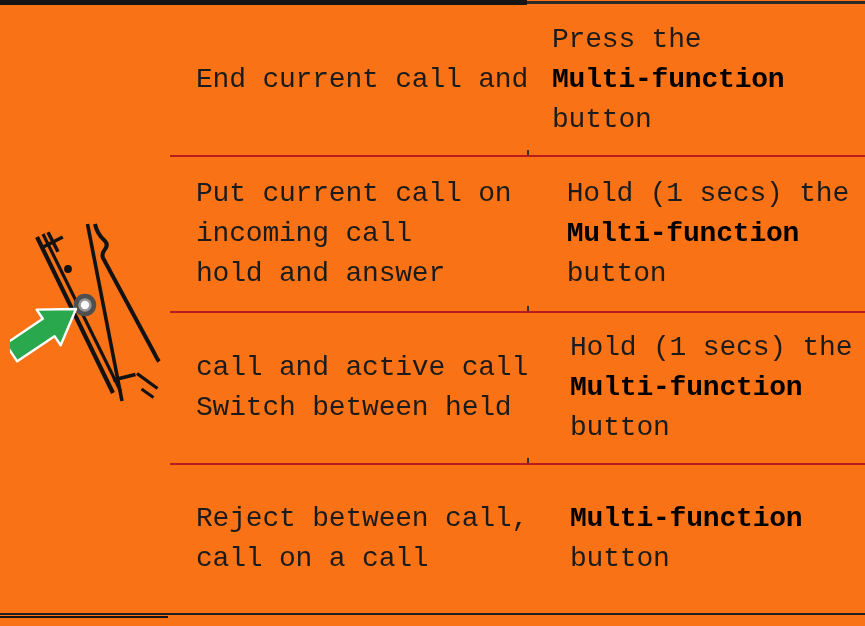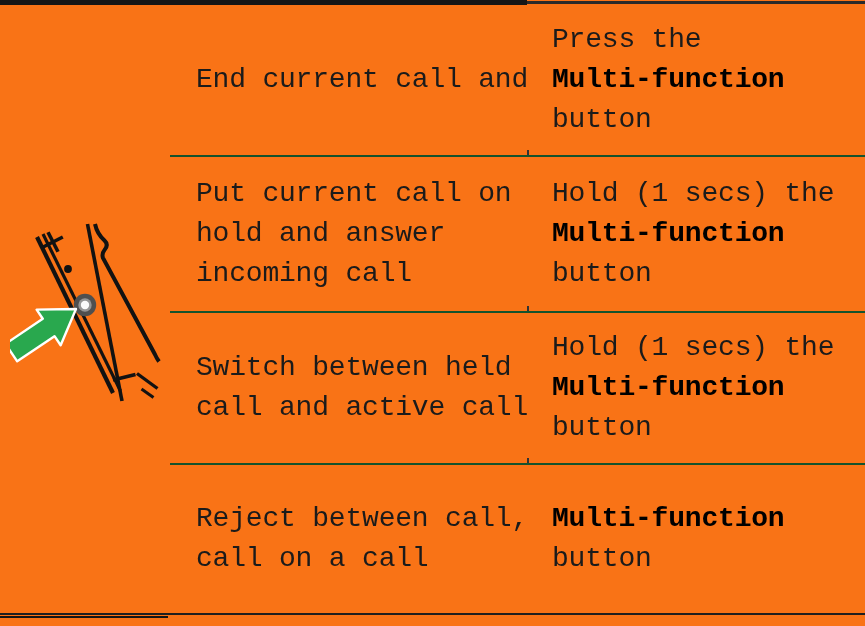--- a/index.html
+++ b/index.html
@@ -18,21 +18,21 @@
   .bottom-border{position:absolute;left:0;top:613px;width:865px;height:2px;background:#1f1f1f;}
   .bottom-border-left{position:absolute;left:0;top:616px;width:168px;height:2px;background:#161616;}
 
   .table-rows{
     position:absolute;left:170px;top:4px;width:695px;
   }
   .t-row{
     display:flex;
     align-items:center;
   }
-  .t-row.sep{border-top:2px solid #14532d;}
+  .t-row.sep{border-top:2px solid #b91c1c;gap:18px;}
   .r1{height:151px;}
   .r2{height:154px;}
   .r3{height:150px;}
   .r4{height:148px;}
   .cell-action{
     width:357px;box-sizing:border-box;
     padding-left:26px;padding-right:10px;
   }
   .cell-gesture{
     flex:1;box-sizing:border-box;
@@ -100,34 +100,34 @@
       <div class="cell-gesture">
         <div class="line">Press the</div>
         <div class="line bold">Multi-function</div>
         <div class="line">button</div>
       </div>
     </div>
 
     <div class="t-row sep r2">
       <div class="cell-action">
         <div class="line">Put current call on</div>
+        <div class="line">incoming call</div>
         <div class="line">hold and answer</div>
-        <div class="line">incoming call</div>
       </div>
       <div class="cell-gesture">
         <div class="line">Hold (1 secs) the</div>
         <div class="line bold">Multi-function</div>
         <div class="line">button</div>
       </div>
     </div>
 
     <div class="t-row sep r3">
       <div class="cell-action">
+        <div class="line">call and active call</div>
         <div class="line">Switch between held</div>
-        <div class="line">call and active call</div>
       </div>
       <div class="cell-gesture">
         <div class="line">Hold (1 secs) the</div>
         <div class="line bold">Multi-function</div>
         <div class="line">button</div>
       </div>
     </div>
 
     <div class="t-row sep r4">
       <div class="cell-action">

